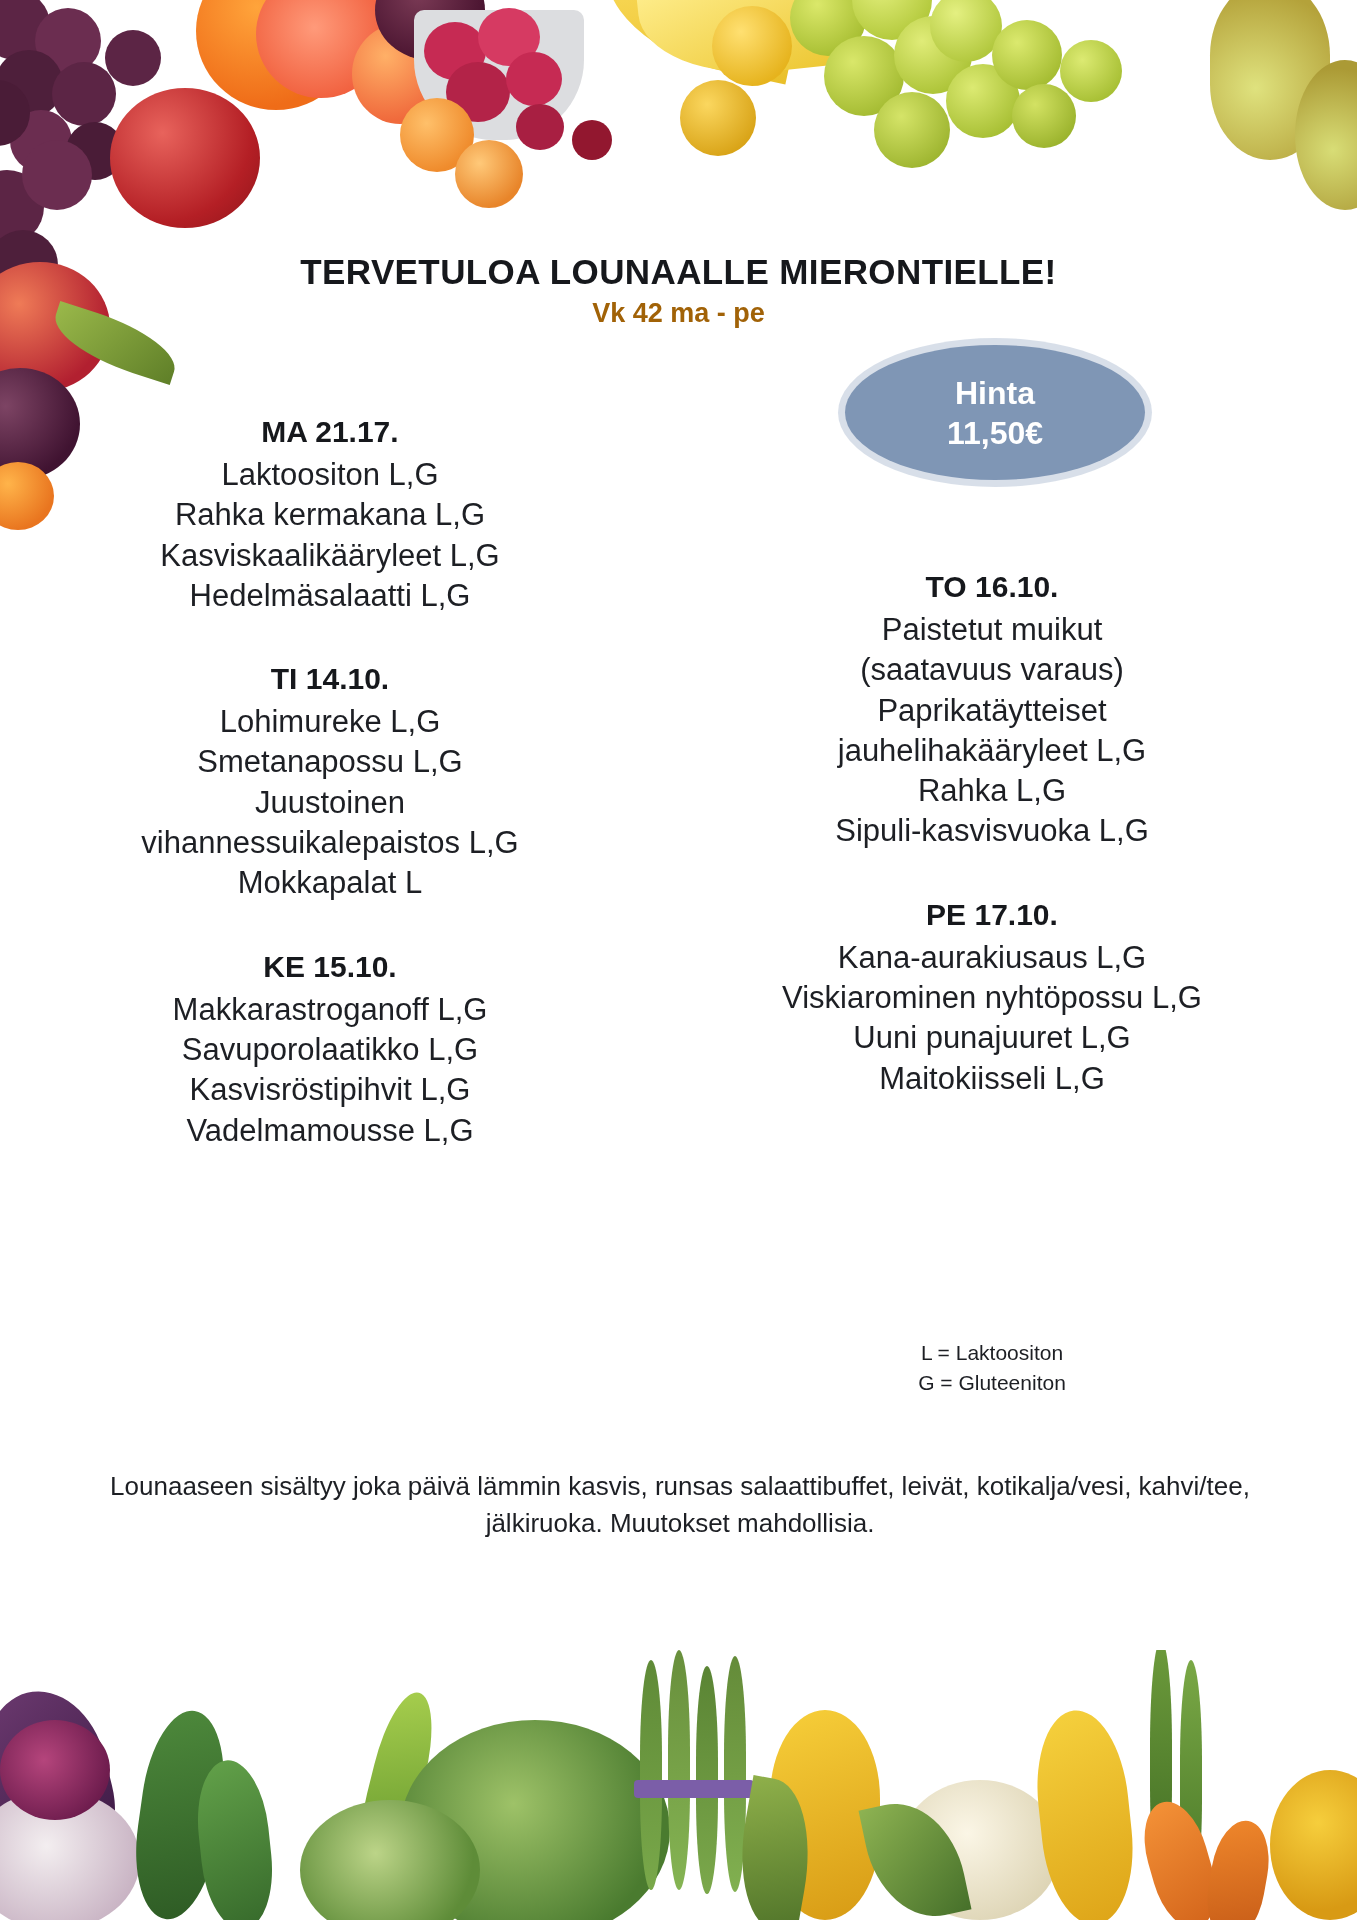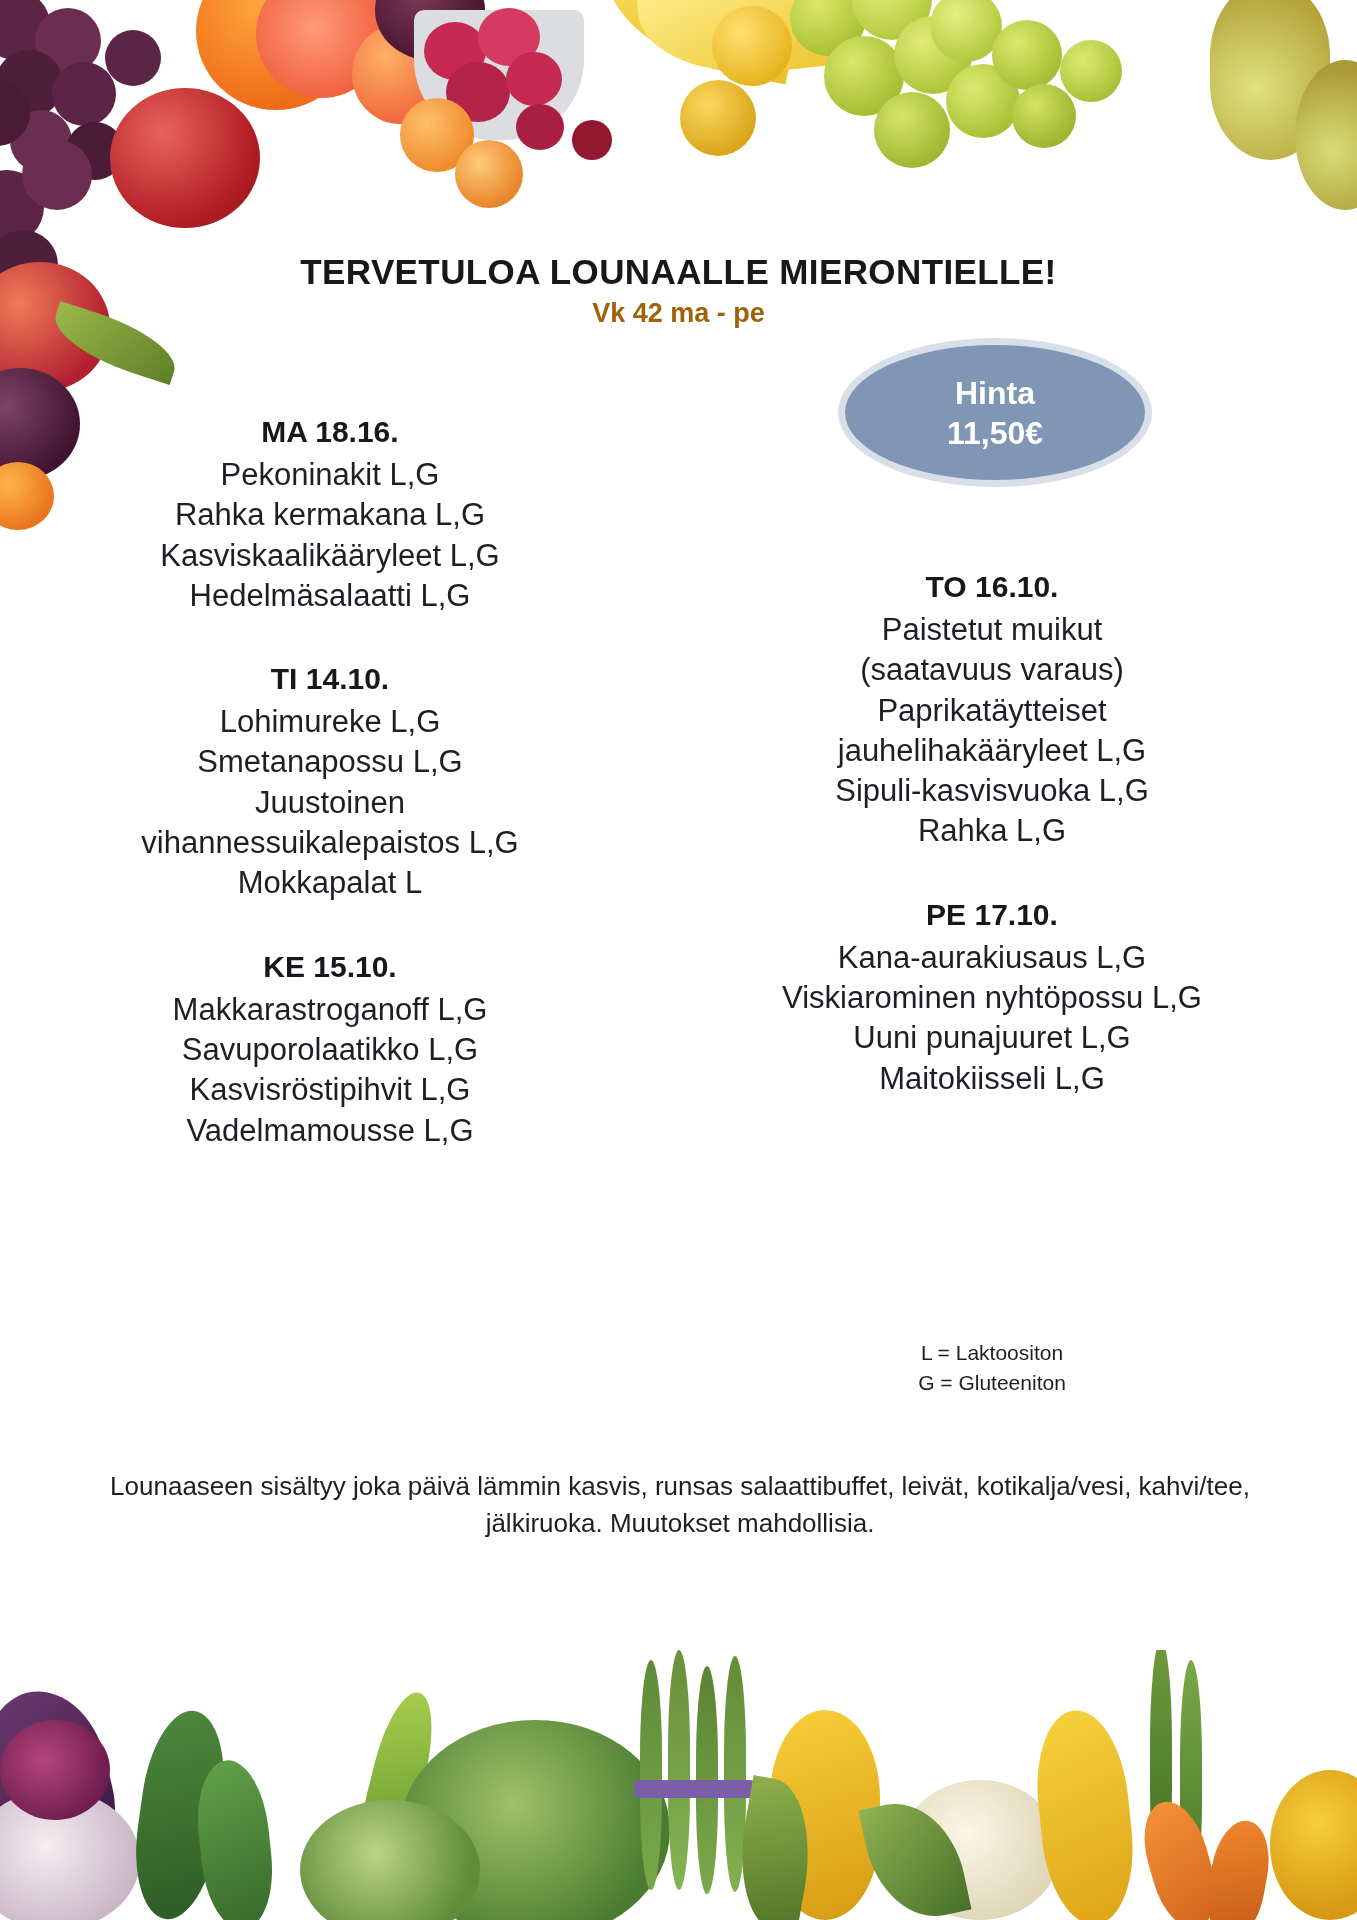--- a/index.html
+++ b/index.html
@@ -263,22 +263,22 @@
     <div class="subtitle">Vk 42 ma - pe</div>
 
     <div class="price-bubble">
       <div class="p1">Hinta</div>
       <div class="p2">11,50€</div>
     </div>
 
     <div class="col col-left">
 
       <div class="day">
-        <div class="day-head">MA 18.16.</div>
-        <div class="dish">Pekoninakit L,G</div>
+        <div class="day-head">MA 21.17.</div>
+        <div class="dish">Laktoositon L,G</div>
         <div class="dish">Rahka kermakana L,G</div>
         <div class="dish">Kasviskaalikääryleet L,G</div>
         <div class="dish">Hedelmäsalaatti L,G</div>
       </div>
 
       <div class="day">
         <div class="day-head">TI 14.10.</div>
         <div class="dish">Lohimureke L,G</div>
         <div class="dish">Smetanapossu L,G</div>
         <div class="dish">Juustoinen</div>
@@ -297,22 +297,22 @@
     </div>
 
     <div class="col col-right">
 
       <div class="day">
         <div class="day-head">TO 16.10.</div>
         <div class="dish">Paistetut muikut</div>
         <div class="dish">(saatavuus varaus)</div>
         <div class="dish">Paprikatäytteiset</div>
         <div class="dish">jauhelihakääryleet L,G</div>
+        <div class="dish">Rahka L,G</div>
         <div class="dish">Sipuli-kasvisvuoka L,G</div>
-        <div class="dish">Rahka L,G</div>
       </div>
 
       <div class="day">
         <div class="day-head">PE 17.10.</div>
         <div class="dish">Kana-aurakiusaus L,G</div>
         <div class="dish">Viskiarominen nyhtöpossu L,G</div>
         <div class="dish">Uuni punajuuret L,G</div>
         <div class="dish">Maitokiisseli L,G</div>
       </div>
 

